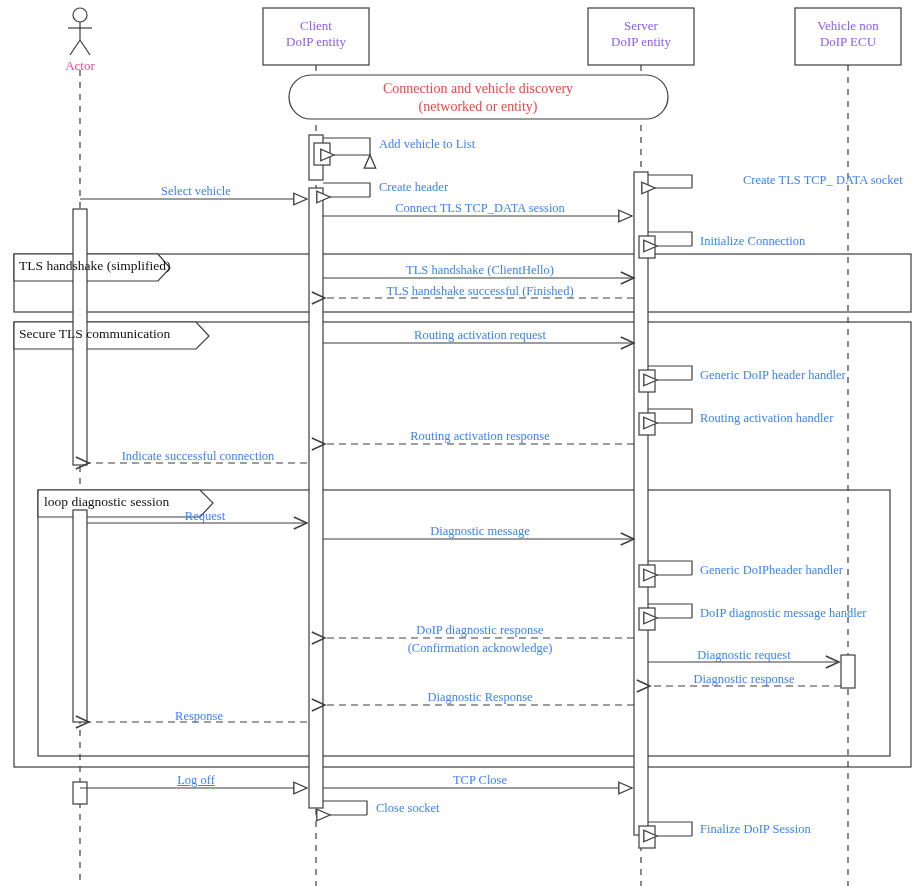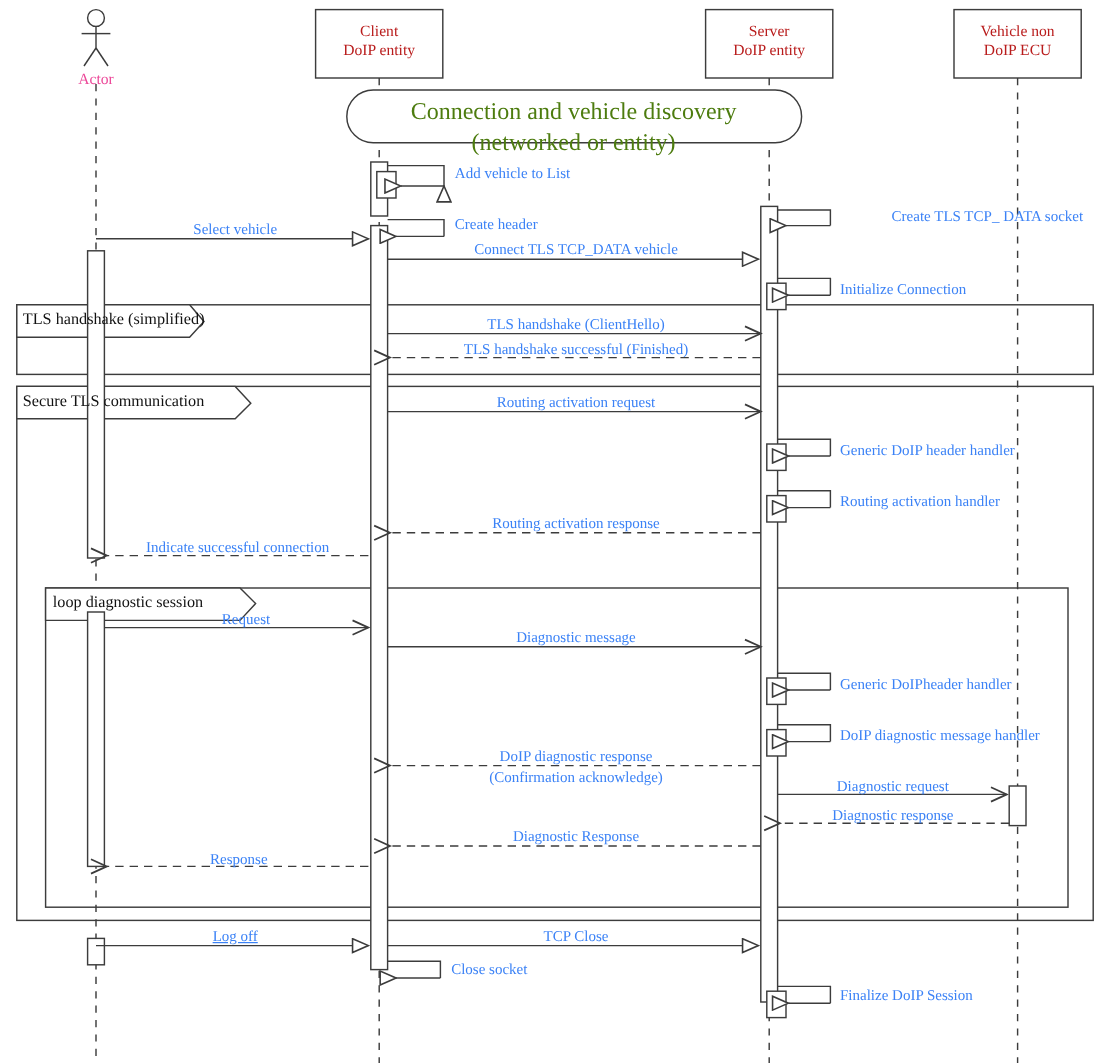--- a/index.html
+++ b/index.html
@@ -4,23 +4,23 @@
 <style>
   html,body{margin:0;padding:0;background:#fff;}
   body{font-family:"Liberation Serif", serif;}
   #stage{position:relative;width:920px;height:886px;background:#fff;overflow:hidden;}
   #svgroot{position:absolute;left:0;top:0;width:920px;height:886px;}
   .lbl{position:absolute;font-family:"Liberation Serif", serif;font-size:12.5px;color:#3b82f6;
        white-space:nowrap;line-height:1.15;}
   .lbl.c{transform:translateX(-50%);text-align:left;}
   .lbl.l{text-align:left;}
   .headlbl{position:absolute;transform:translateX(-50%);text-align:center;font-size:13px;
-           color:#b91c1c;line-height:1.22;white-space:nowrap;}
+           color:#8b5cf6;line-height:1.22;white-space:nowrap;}
   .fraglbl{position:absolute;font-size:13.5px;color:#111;white-space:nowrap;}
-  .bigbox{position:absolute;font-size:20px;color:#4d7c0f;text-align:center;
+  .bigbox{position:absolute;font-size:14px;color:#ef4444;text-align:center;
           transform:translateX(-50%);line-height:1.3;white-space:nowrap;}
   .actorlbl{position:absolute;transform:translateX(-50%);font-size:13px;color:#ec4899;}
 </style>
 </head>
 <body>
 
 <div id="stage">
 
   <svg id="svgroot" viewBox="0 0 920 886" xmlns="http://www.w3.org/2000/svg">
     <defs>
@@ -176,21 +176,21 @@
   <div class="fraglbl" style="left:44px;top:494px;">loop diagnostic session</div>
 
   <div class="lbl l" style="left:379px;top:137px;">Add vehicle to List</div>
 
   <div class="lbl c" style="left:196px;top:184px;">Select vehicle</div>
 
   <div class="lbl l" style="left:379px;top:180px;">Create header</div>
 
   <div class="lbl l" style="left:700px;top:173px;margin-left:43px;">Create TLS TCP_ DATA socket</div>
 
-  <div class="lbl c" style="left:480px;top:201px;">Connect TLS TCP_DATA vehicle</div>
+  <div class="lbl c" style="left:480px;top:201px;">Connect TLS TCP_DATA session</div>
 
   <div class="lbl l" style="left:700px;top:234px;">Initialize Connection</div>
 
   <div class="lbl c" style="left:480px;top:263px;">TLS handshake (ClientHello)</div>
 
   <div class="lbl c" style="left:480px;top:284px;">TLS handshake successful (Finished)</div>
 
   <div class="lbl c" style="left:480px;top:328px;">Routing activation request</div>
 
   <div class="lbl l" style="left:700px;top:368px;">Generic DoIP header handler</div>

